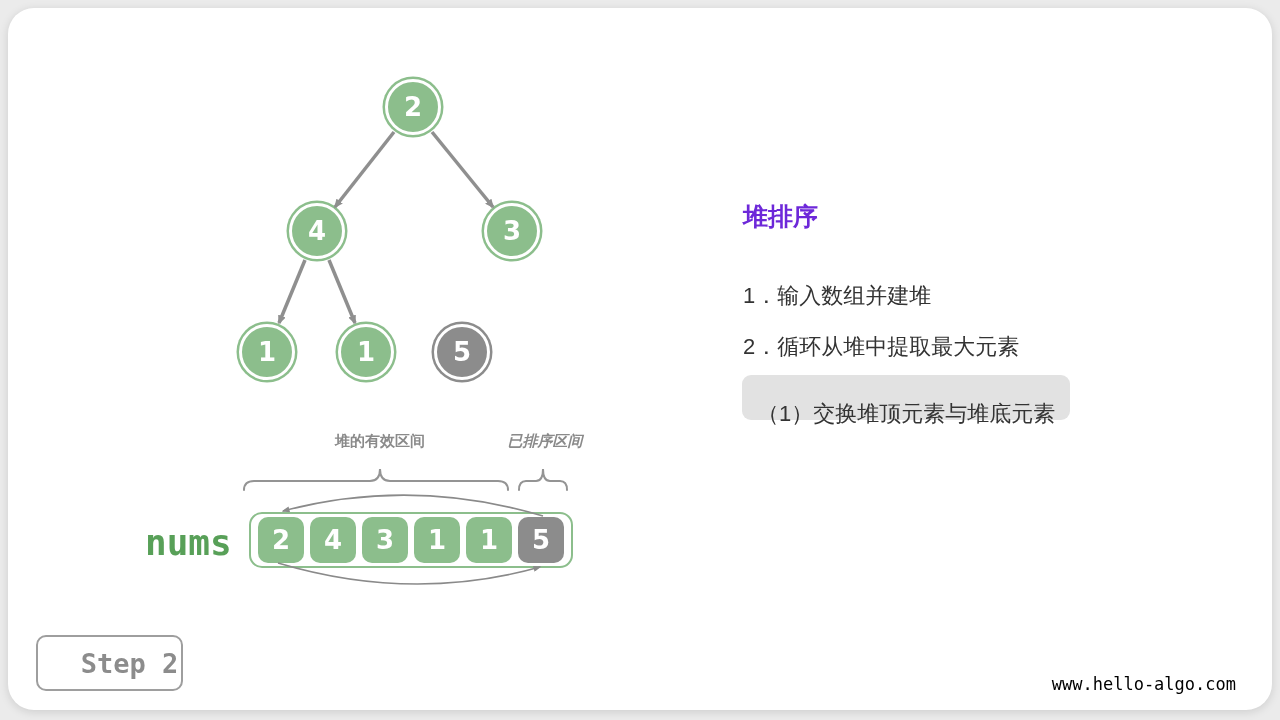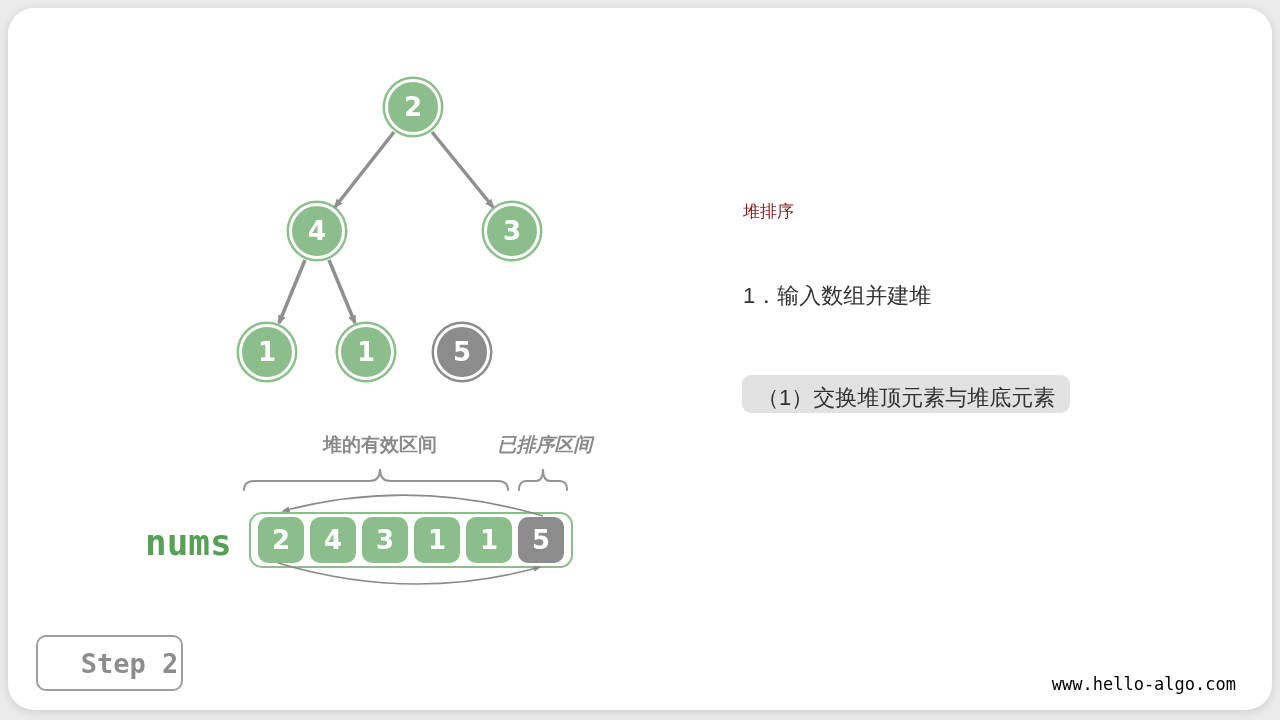--- a/index.html
+++ b/index.html
@@ -68,52 +68,52 @@
     font-size: 36px;
     letter-spacing: 0px;
   }
 
   .range-label {
     position: absolute;
     top: 432px;
     transform: translateX(-50%);
     color: #8a8a8a;
     font-weight: bold;
-    font-size: 19px;
+    font-size: 15px;
     white-space: nowrap;
   }
   .range-label.heap { left: 380px; }
   .range-label.sorted { left: 545px; font-style: italic; }
 
   
   .panel-title {
     position: absolute;
     left: 743px; top: 200px;
-    font-size: 17px;
-    font-weight: normal;
-    color: #7f1d1d;
+    font-size: 25px;
+    font-weight: bold;
+    color: #6d28d9;
   }
   .panel-item {
     position: absolute;
     left: 743px;
     font-size: 22px;
     color: #333333;
     white-space: nowrap;
     text-align: center;
   }
   .panel-item.i1 { top: 281px; }
   .panel-item.i2 { top: 332px; }
   .panel-highlight {
     position: absolute;
     left: 742px; top: 375px;
     background: #e2e2e2;
     border-radius: 9px;
-    height: 38px;
+    height: 45px;
     line-height: 45px;
-    padding: 0 15px;
+    padding: 16px 15px;
     font-size: 22px;
     color: #333333;
     white-space: nowrap;
   }
 
   
   .step-box {
     position: absolute;
     left: 36px; top: 635px;
     width: 147px; height: 56px;
@@ -171,20 +171,21 @@
     <div class="array-cell">2</div>
     <div class="array-cell">4</div>
     <div class="array-cell">3</div>
     <div class="array-cell">1</div>
     <div class="array-cell">1</div>
     <div class="array-cell sorted">5</div>
   </div>
 
   <div class="panel-title">堆排序</div>
   <div class="panel-item i1">1．输入数组并建堆</div>
+  <div class="panel-item i2">2．循环从堆中提取最大元素</div>
   <div class="panel-highlight">（1）交换堆顶元素与堆底元素</div>
 
   <div class="step-box">
       <span>Step 2</span>
     </div>
   <div class="watermark">www.hello-algo.com</div>
 
   <svg class="overlay" width="1280" height="720" viewBox="0 0 1280 720">
     <defs>
       <marker id="arrow" markerWidth="9" markerHeight="8" refX="7.5" refY="4" orient="auto" markerUnits="userSpaceOnUse">

